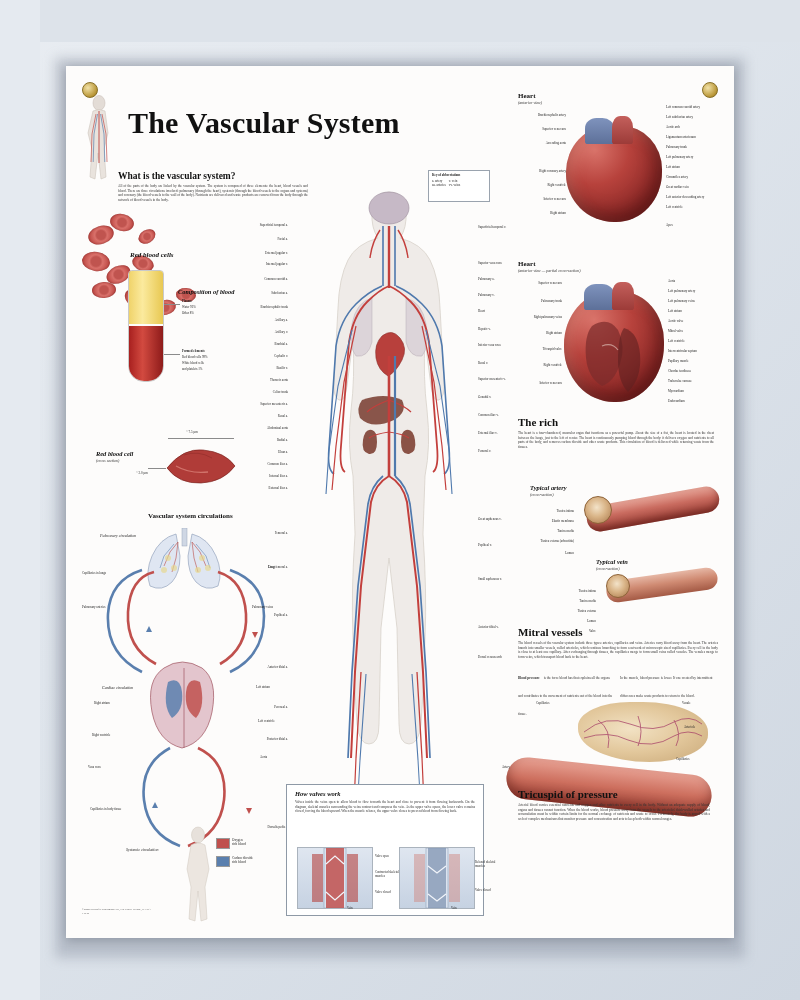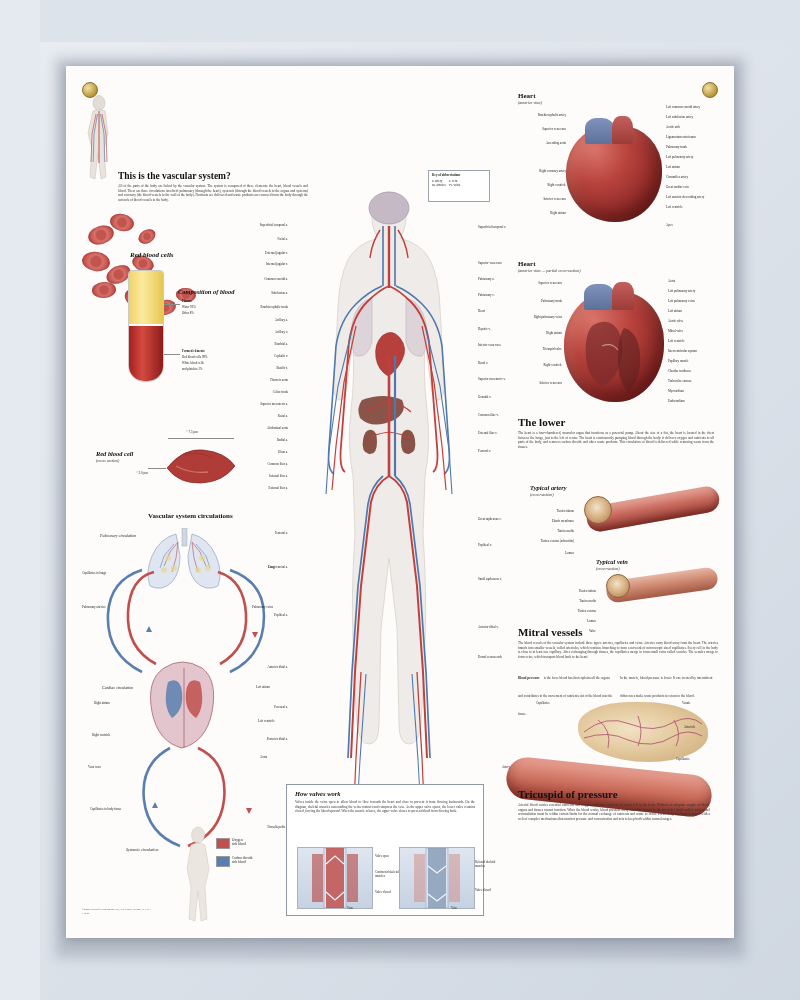--- a/index.html
+++ b/index.html
@@ -171,23 +171,24 @@
   <div class="mini-body">
     <svg width="34" height="86" viewBox="0 0 34 86">
       <ellipse cx="17" cy="9" rx="6" ry="7.5" fill="#e3dcd6" stroke="#c9c0b8" stroke-width="0.6"></ellipse>
       <path d="M11 17 q6 -3 12 0 l3 22 -4 16 2 28 -5 2 -3 -26 -3 26 -5 -2 2 -28 -4 -16 z" fill="#e9e3dd" stroke="#cdc4bc" stroke-width="0.6"></path>
       <path d="M17 17 v52" stroke="#c0504d" stroke-width="1"></path>
       <path d="M14 20 l-4 20 -1 28 M20 20 l4 20 1 28" stroke="#c0504d" stroke-width="0.7" fill="none"></path>
       <path d="M15.5 20 l-3.5 20 -0.8 28 M18.5 20 l3.5 20 0.8 28" stroke="#5a7fae" stroke-width="0.7" fill="none"></path>
     </svg>
   </div>
 
+  <div class="poster-title">The Vascular System</div>
 
   <div class="panel" style="left:52px; top:105px; width:190px;">
-    <div class="sec-head">This is the vascular system?</div>
+    <div class="sec-head">What is the vascular system?</div>
     <div class="body-txt" style="margin-top:3px;">All of the parts of the body are linked by the vascular system. The system is composed of three elements: the heart, blood vessels and blood. There are three circulations involved: pulmonary (through the heart), systemic (through the blood vessels to the organs and systems) and coronary (the blood vessels to the wall of the body). Nutrients are delivered and waste products are removed from the body through the network of blood vessels in the body.</div>
   </div>
 
   <div class="abbrev-box" style="left:362px; top:104px; width:54px; height:26px;">
     <div style="font-weight:bold; font-size:3.2px;">Key of abbreviations</div>
     <div style="display:flex; gap:3px; margin-top:1.5px;">
       <div>
         <div>
           <span>a.</span>
           <span>artery</span>
@@ -497,21 +498,21 @@
   <div class="tiny-label" style="left:602px; top:264px;">Mitral valve</div>
   <div class="tiny-label" style="left:602px; top:274px;">Left ventricle</div>
   <div class="tiny-label" style="left:602px; top:284px;">Interventricular septum</div>
   <div class="tiny-label" style="left:602px; top:294px;">Papillary muscle</div>
   <div class="tiny-label" style="left:602px; top:304px;">Chordae tendineae</div>
   <div class="tiny-label" style="left:602px; top:314px;">Trabeculae carneae</div>
   <div class="tiny-label" style="left:602px; top:324px;">Myocardium</div>
   <div class="tiny-label" style="left:602px; top:334px;">Endocardium</div>
 
   <div class="panel" style="left:452px; top:350px; width:196px;">
-    <div class="sec-head big">The lower</div>
+    <div class="sec-head big">The rich</div>
     <div class="body-txt" style="margin-top:3px;">The heart is a four-chambered, muscular organ that functions as a powerful pump. About the size of a fist, the heart is located in the chest between the lungs, just to the left of center. The heart is continuously pumping blood through the body: it delivers oxygen and nutrients to all parts of the body, and removes carbon dioxide and other waste products. This circulation of blood is delivered while returning waste from the tissues.</div>
   </div>
 
   <div class="sec-head" style="position:absolute; left:464px; top:418px; font-size:6.4px; font-style:italic;">Typical artery</div>
   <div class="sub-head" style="position:absolute; left:464px; top:426px; font-size:4px;">(cross-section)</div>
   <div class="artery-tube" style="left:520px; top:430px; width:134px; transform:rotate(-10deg);"></div>
   <div class="artery-cut" style="left:518px; top:430px;"></div>
   <div class="tiny-label r" style="left:452px; top:444px; width:56px;">Tunica intima</div>
   <div class="tiny-label r" style="left:452px; top:454px; width:56px;">Elastic membrane</div>
   <div class="tiny-label r" style="left:452px; top:464px; width:56px;">Tunica media</div>

